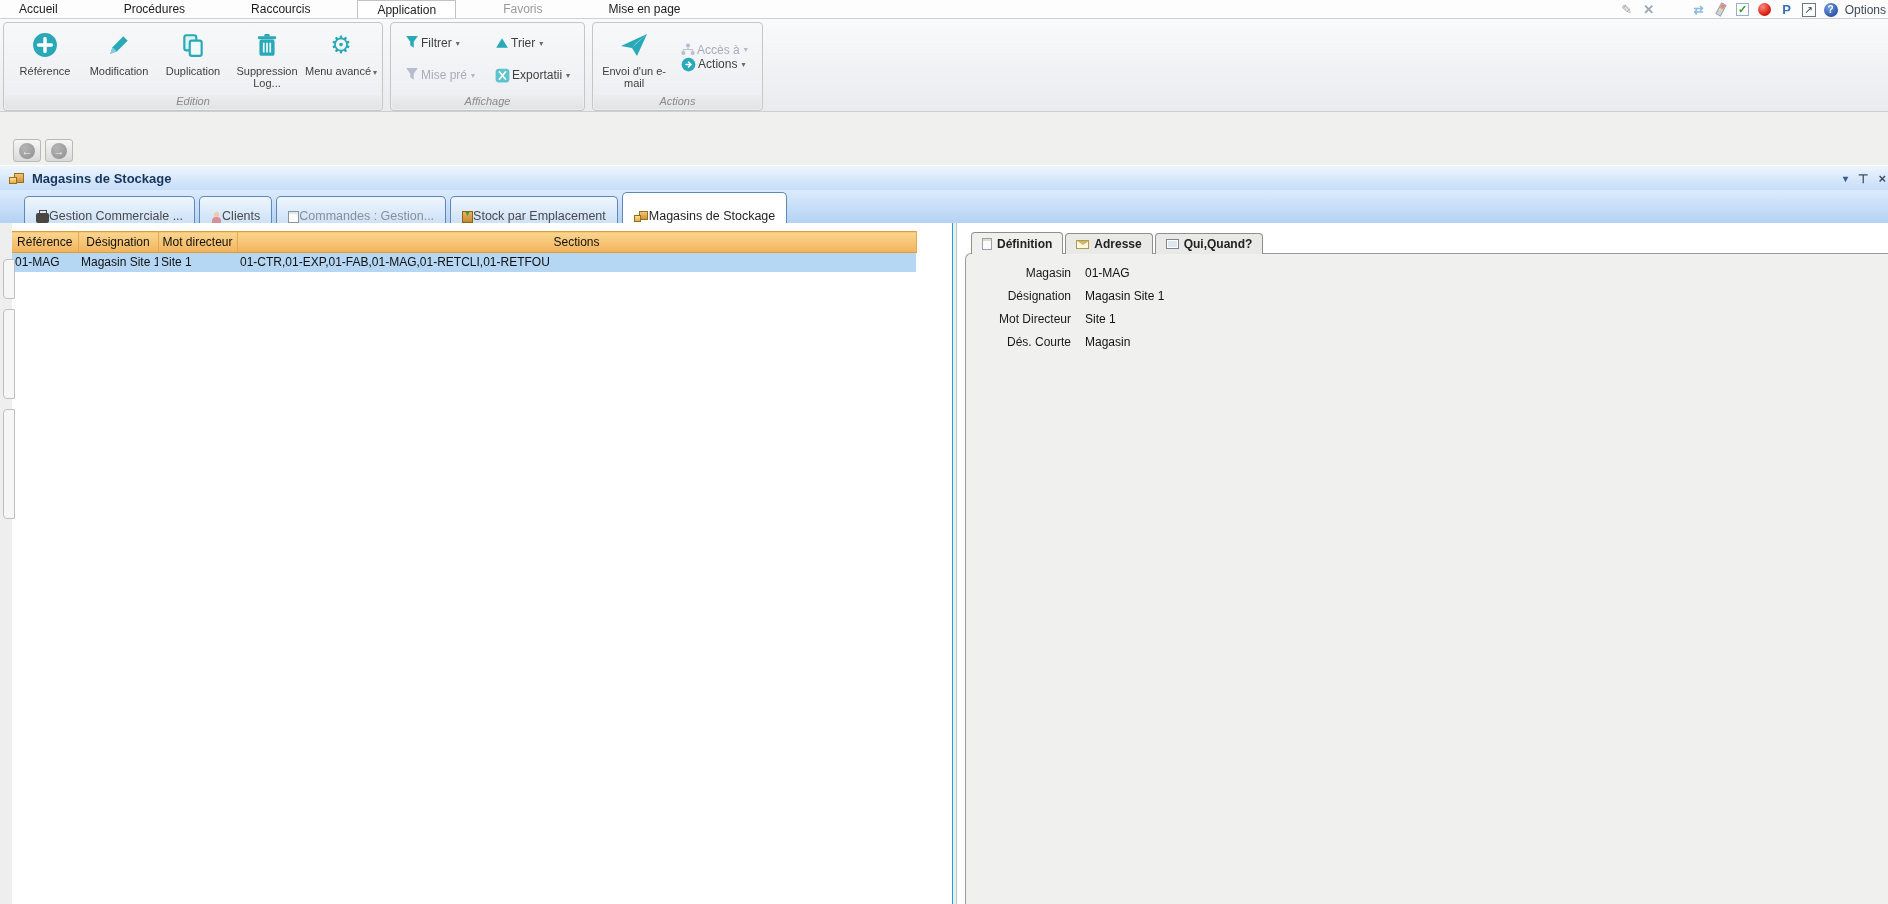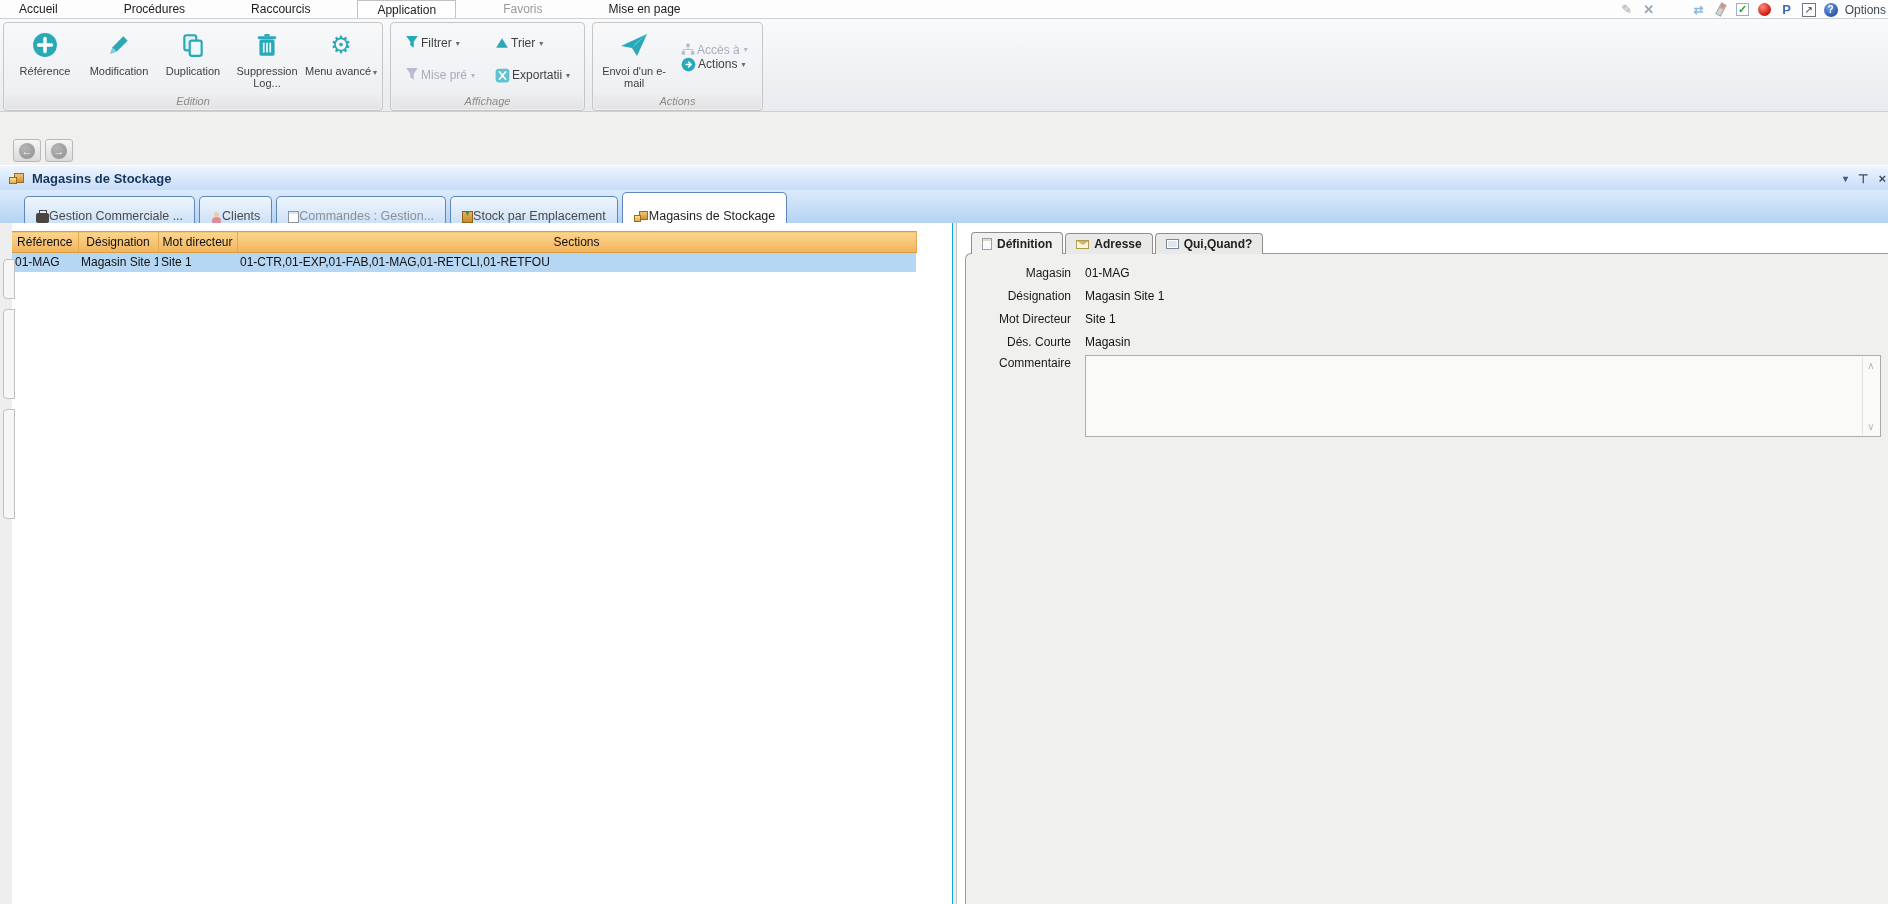--- a/index.html
+++ b/index.html
@@ -401,25 +401,15 @@
         <span class="fvalue">Magasin Site 1</span>
       </div>
       <div class="frow">
         <span class="flabel">Mot Directeur</span>
         <span class="fvalue">Site 1</span>
       </div>
       <div class="frow">
         <span class="flabel">Dés. Courte</span>
         <span class="fvalue">Magasin</span>
       </div>
-      <div class="frow comment">
-        <span class="flabel" style="padding-top:3px;">Commentaire</span>
-        <div class="comment-box">
-          <span></span>
-          <div class="comment-scroll">
-            <span>∧</span>
-            <span>∨</span>
-          </div>
-        </div>
-      </div>
     </div>
   </div>
 </div>
 
 </body></html>

